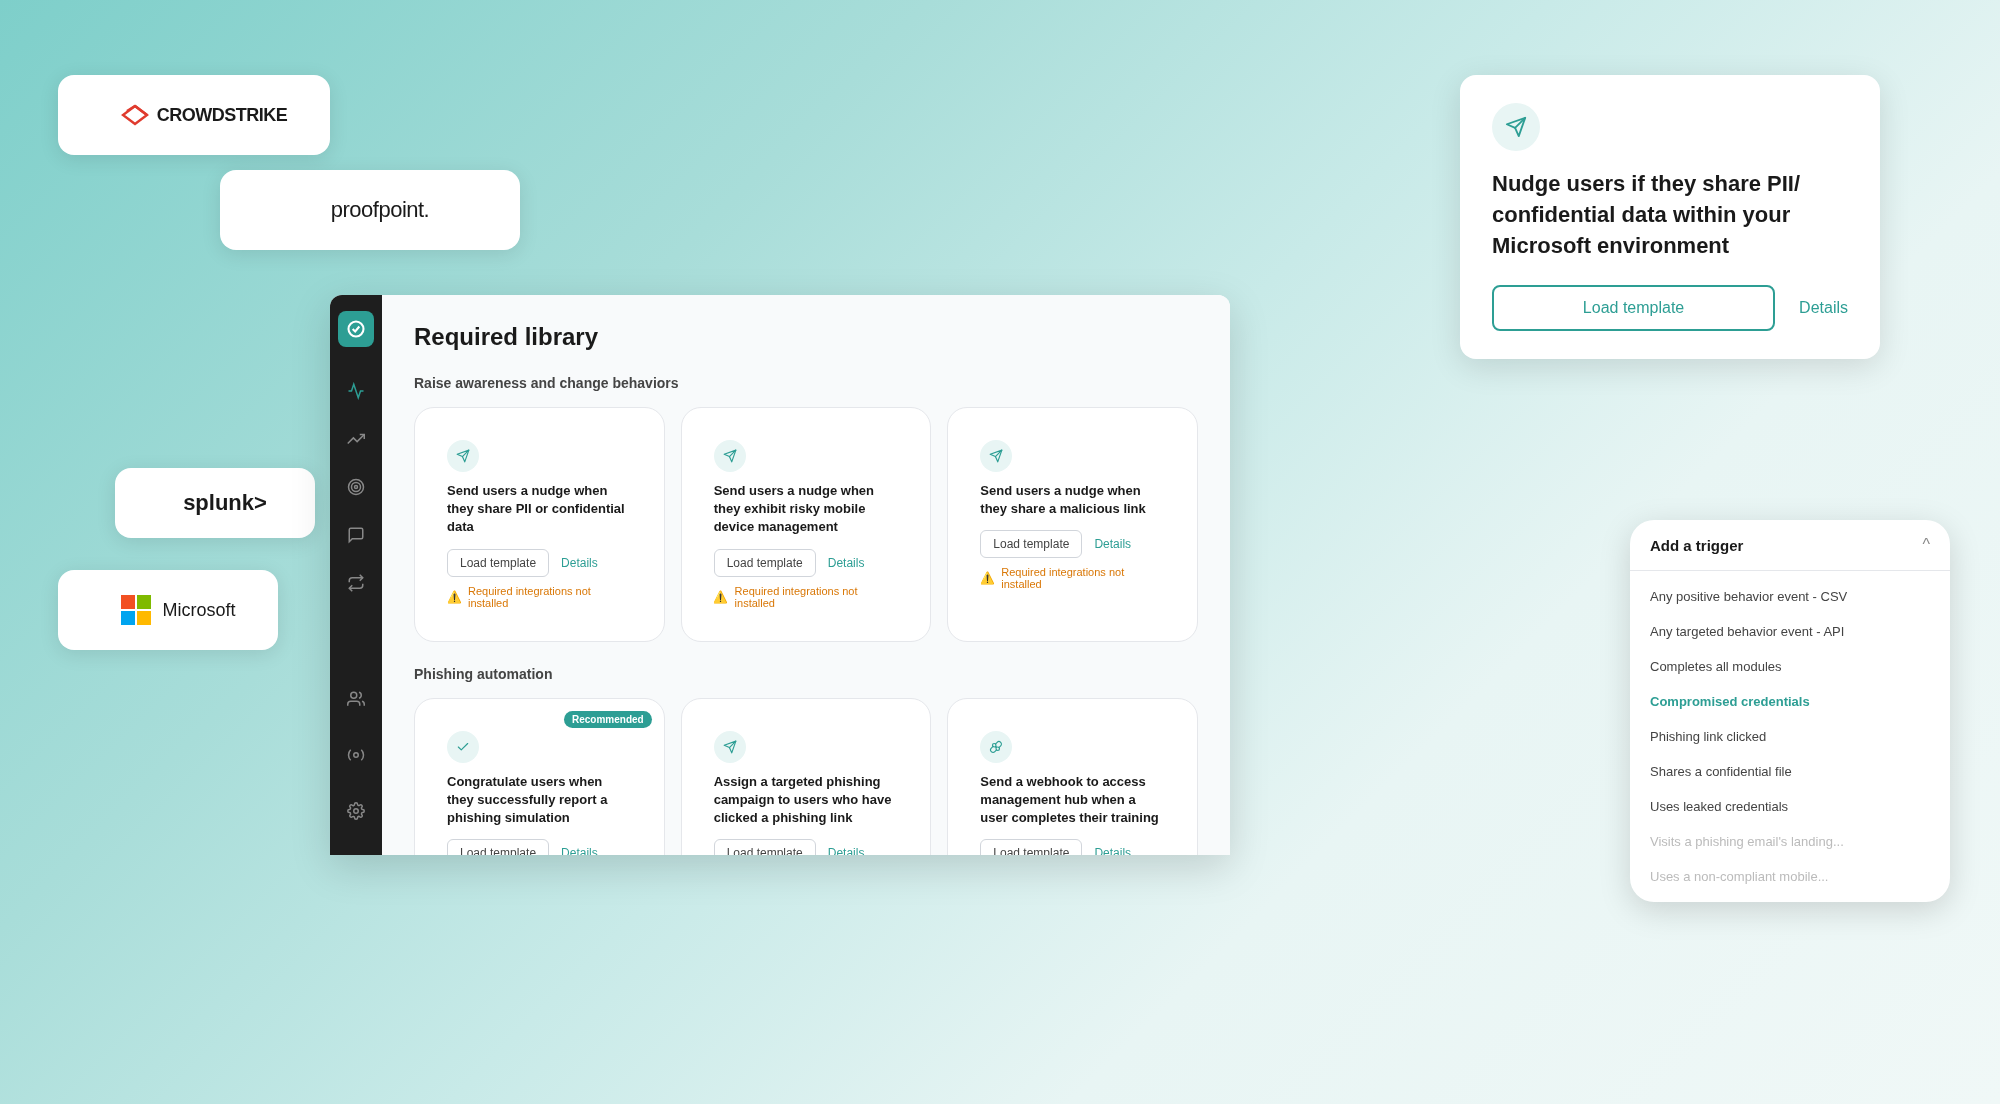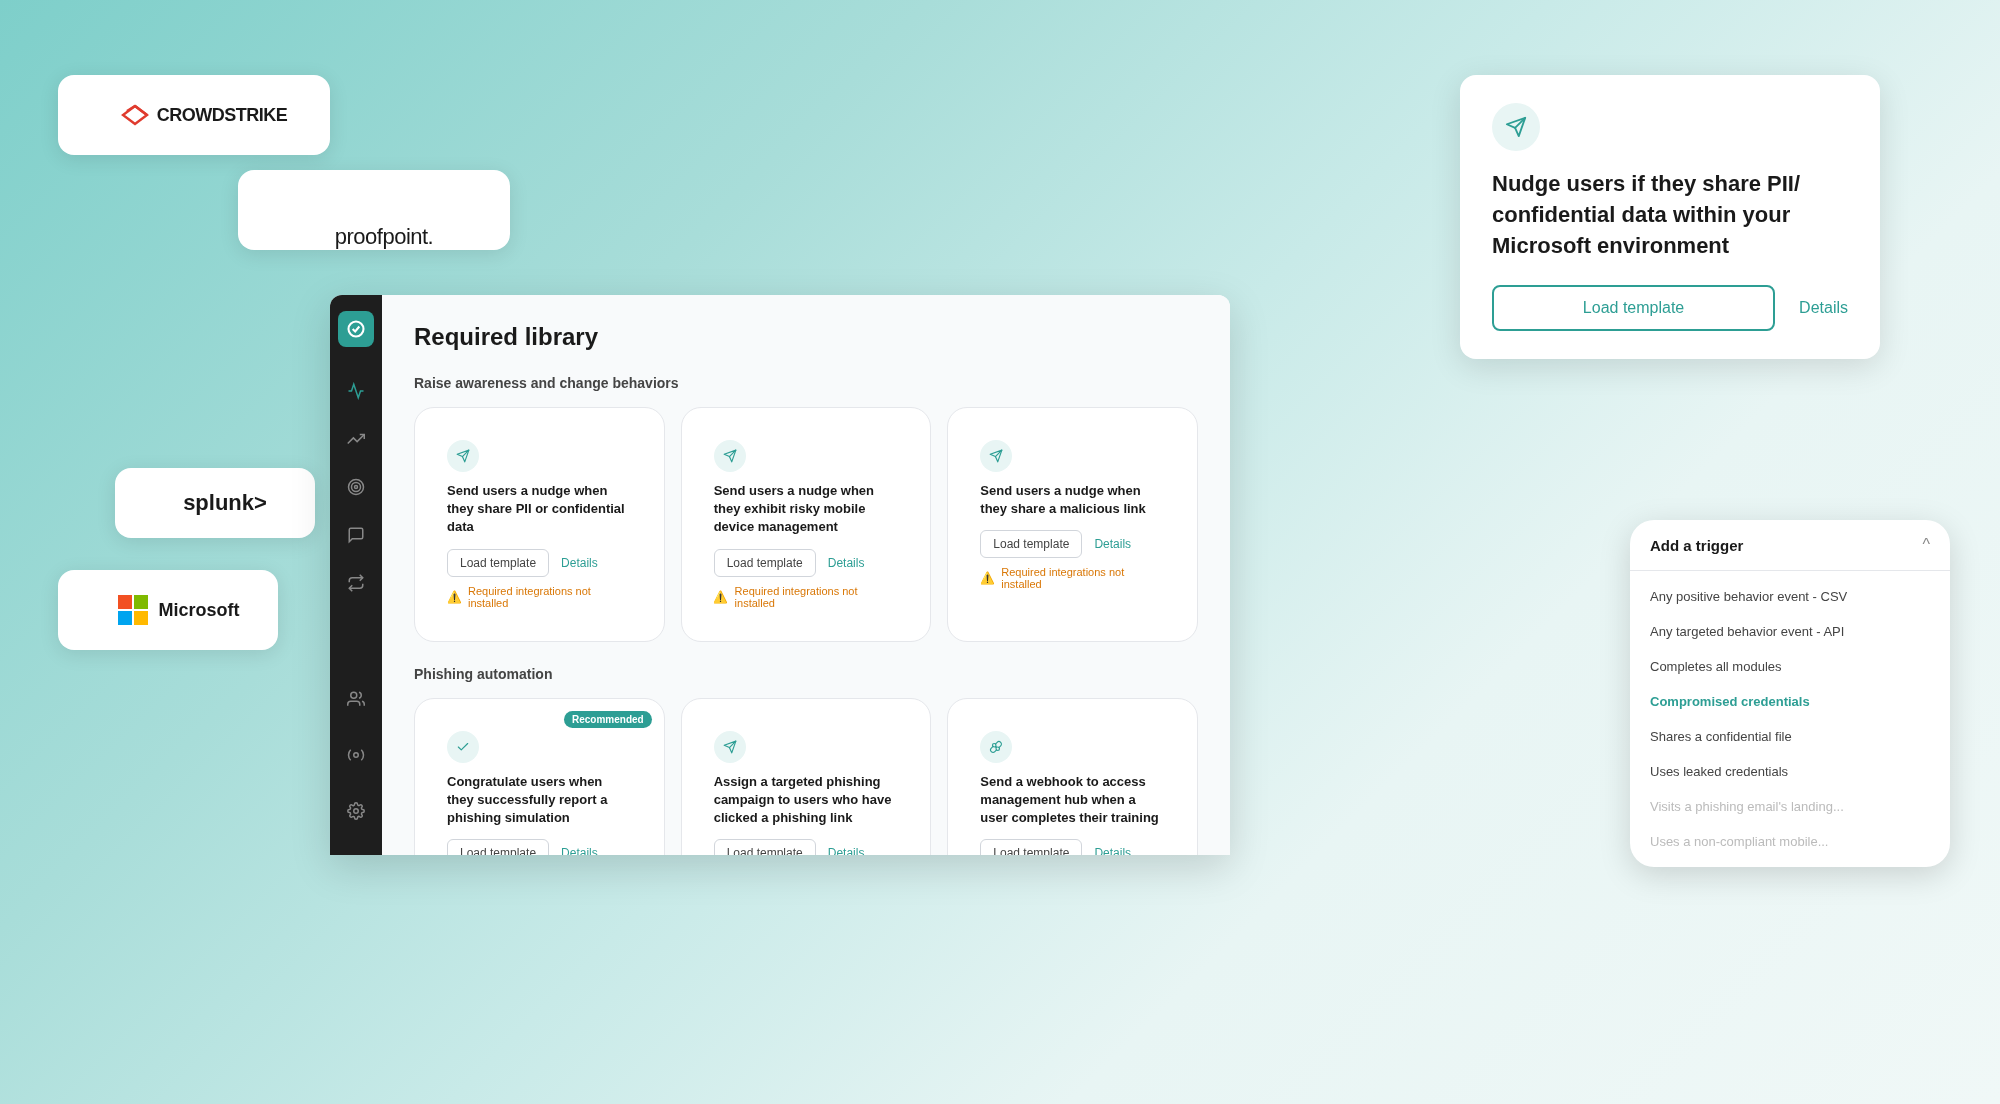--- a/index.html
+++ b/index.html
@@ -29,22 +29,22 @@
       justify-content: center;
       box-shadow: 0 4px 20px rgba(0,0,0,0.1);
       padding-left: 20px;
     }
 
     .logo-crowdstrike {
       left: 58px; top: 75px;
       width: 272px; height: 80px;
     }
     .logo-proofpoint {
-      left: 238px; top: 170px;
-      width: 272px; height: 80px; align-items: flex-end;
+      left: 220px; top: 170px;
+      width: 300px; height: 80px;
     }
     .logo-splunk {
       left: 115px; top: 468px;
       width: 200px; height: 70px;
     }
     .logo-microsoft {
       left: 58px; top: 570px;
       width: 220px; height: 80px;
     }
 
@@ -320,21 +320,21 @@
 
     
     .cs-logo {
       display: flex; align-items: center; gap: 8px;
     }
     .cs-text { font-size: 18px; font-weight: 800; letter-spacing: -0.5px; color: #1a1a1a; }
 
     .pp-text { font-size: 22px; font-weight: 400; color: #1a1a1a; letter-spacing: -0.5px; }
 
     .splunk-text { font-size: 22px; font-weight: 700; color: #1a1a1a; }
-    .ms-text { font-size: 18px; font-weight: 700; color: #1a1a1a; }
+    .ms-text { font-size: 18px; font-weight: 400; color: #1a1a1a; }
 
     
     svg { display: block; }
   </style>
 </head>
 <body>
 
 <div class="bg-logos">
 
   <div class="logo-card logo-crowdstrike">
@@ -563,18 +563,19 @@
 <div class="trigger-panel">
   <div class="trigger-header">
     <span class="trigger-header-title">Add a trigger</span>
     <button style="background:none;border:none;font-size:16px;cursor:pointer;color:#888;">^</button>
   </div>
   <ul class="trigger-list">
     <li class="trigger-item">Any positive behavior event - CSV</li>
     <li class="trigger-item">Any targeted behavior event - API</li>
     <li class="trigger-item">Completes all modules</li>
     <li class="trigger-item active">Compromised credentials</li>
+    <li class="trigger-item">Phishing link clicked</li>
     <li class="trigger-item">Shares a confidential file</li>
     <li class="trigger-item">Uses leaked credentials</li>
     <li class="trigger-item disabled">Visits a phishing email's landing...</li>
     <li class="trigger-item disabled">Uses a non-compliant mobile...</li>
   </ul>
 </div>
 
 </body></html>

